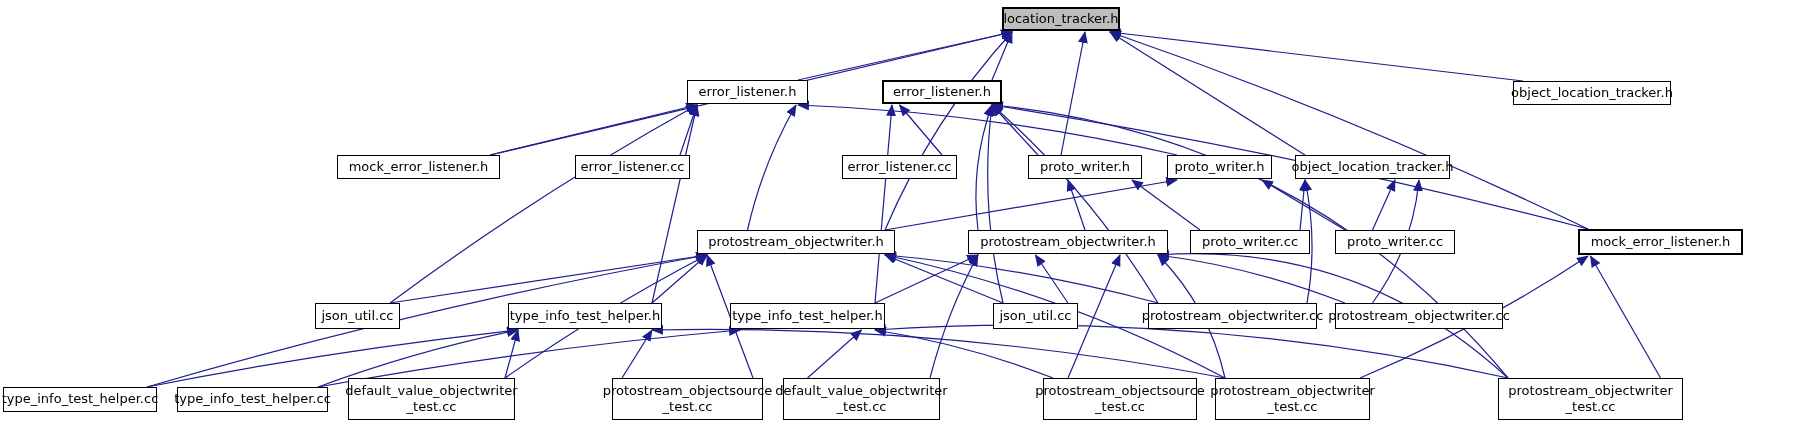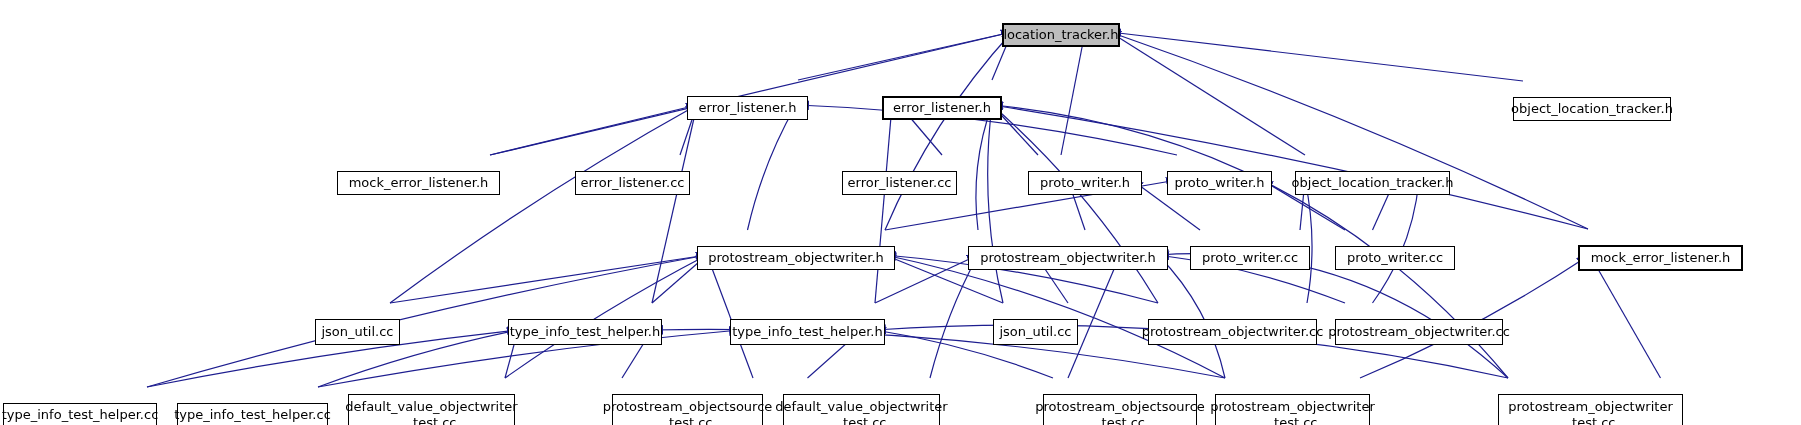--- a/index.html
+++ b/index.html
@@ -20,21 +20,20 @@
     font-size:13px;
     line-height:1.25;
     display:flex;
     flex-direction:column;
     align-items:center;
     justify-content:center;
     text-align:center;
     white-space:nowrap;
     cursor:pointer;
     z-index:2;
-    margin-top:16px;
   }
   .gnode.root{background:#bdbdbd;border-width:2px;cursor:default;}
   .gnode.thick{border-width:2px;}
   .edgepath{fill:none;stroke:#1d1d8f;stroke-width:1.2px;}
 </style>
 </head>
 <body>
 
 <div class="canvas">
   <svg id="edge-layer" viewBox="0 0 1801 425">

